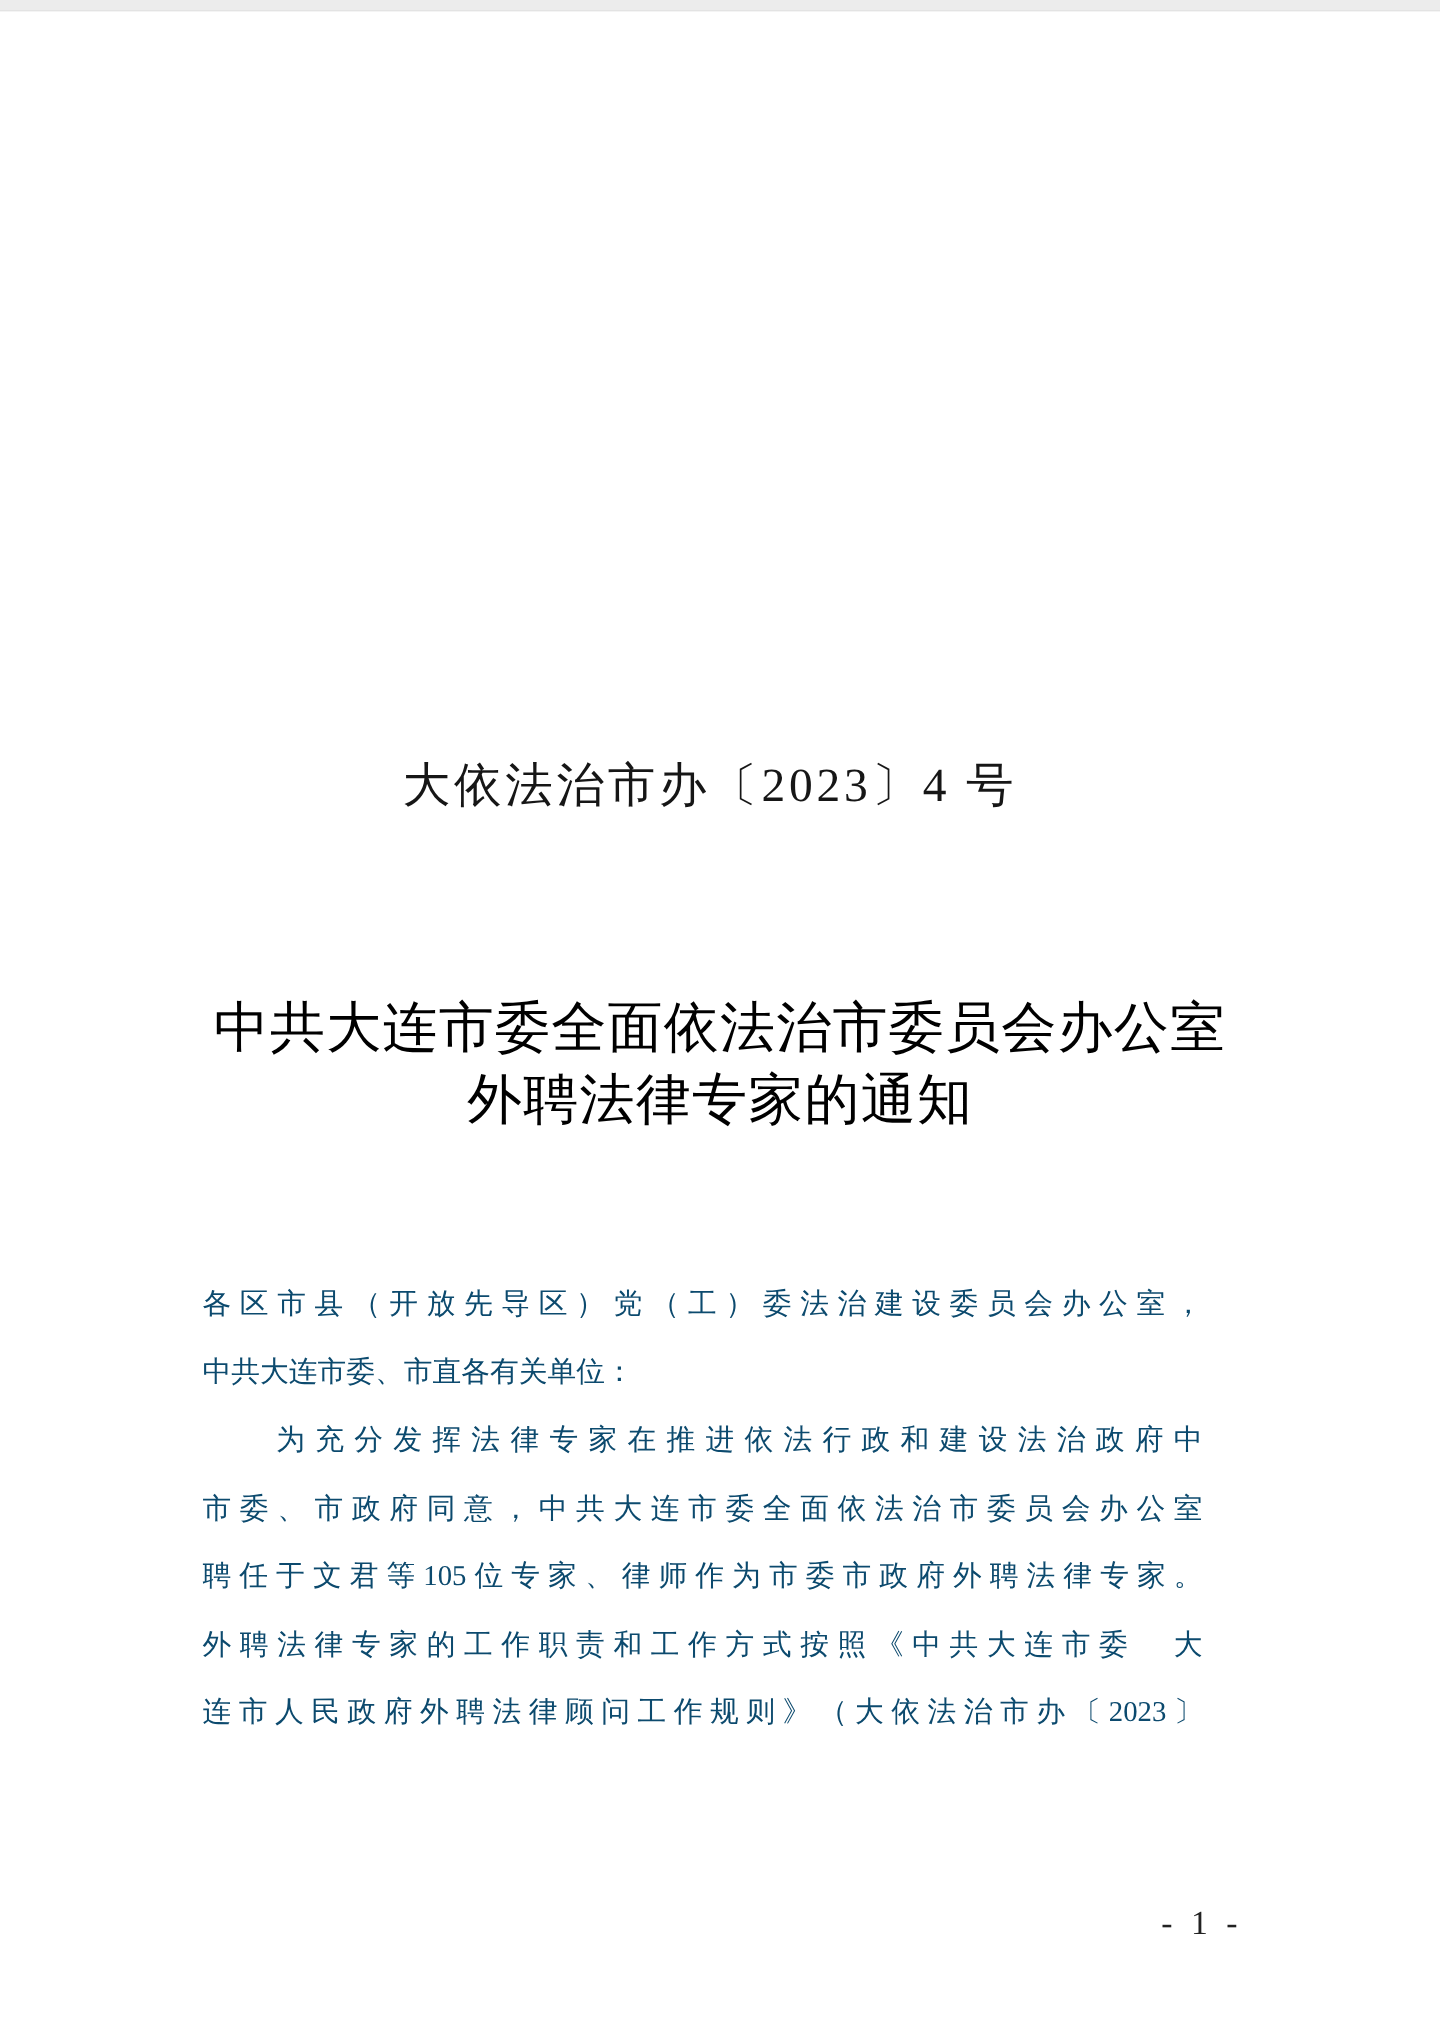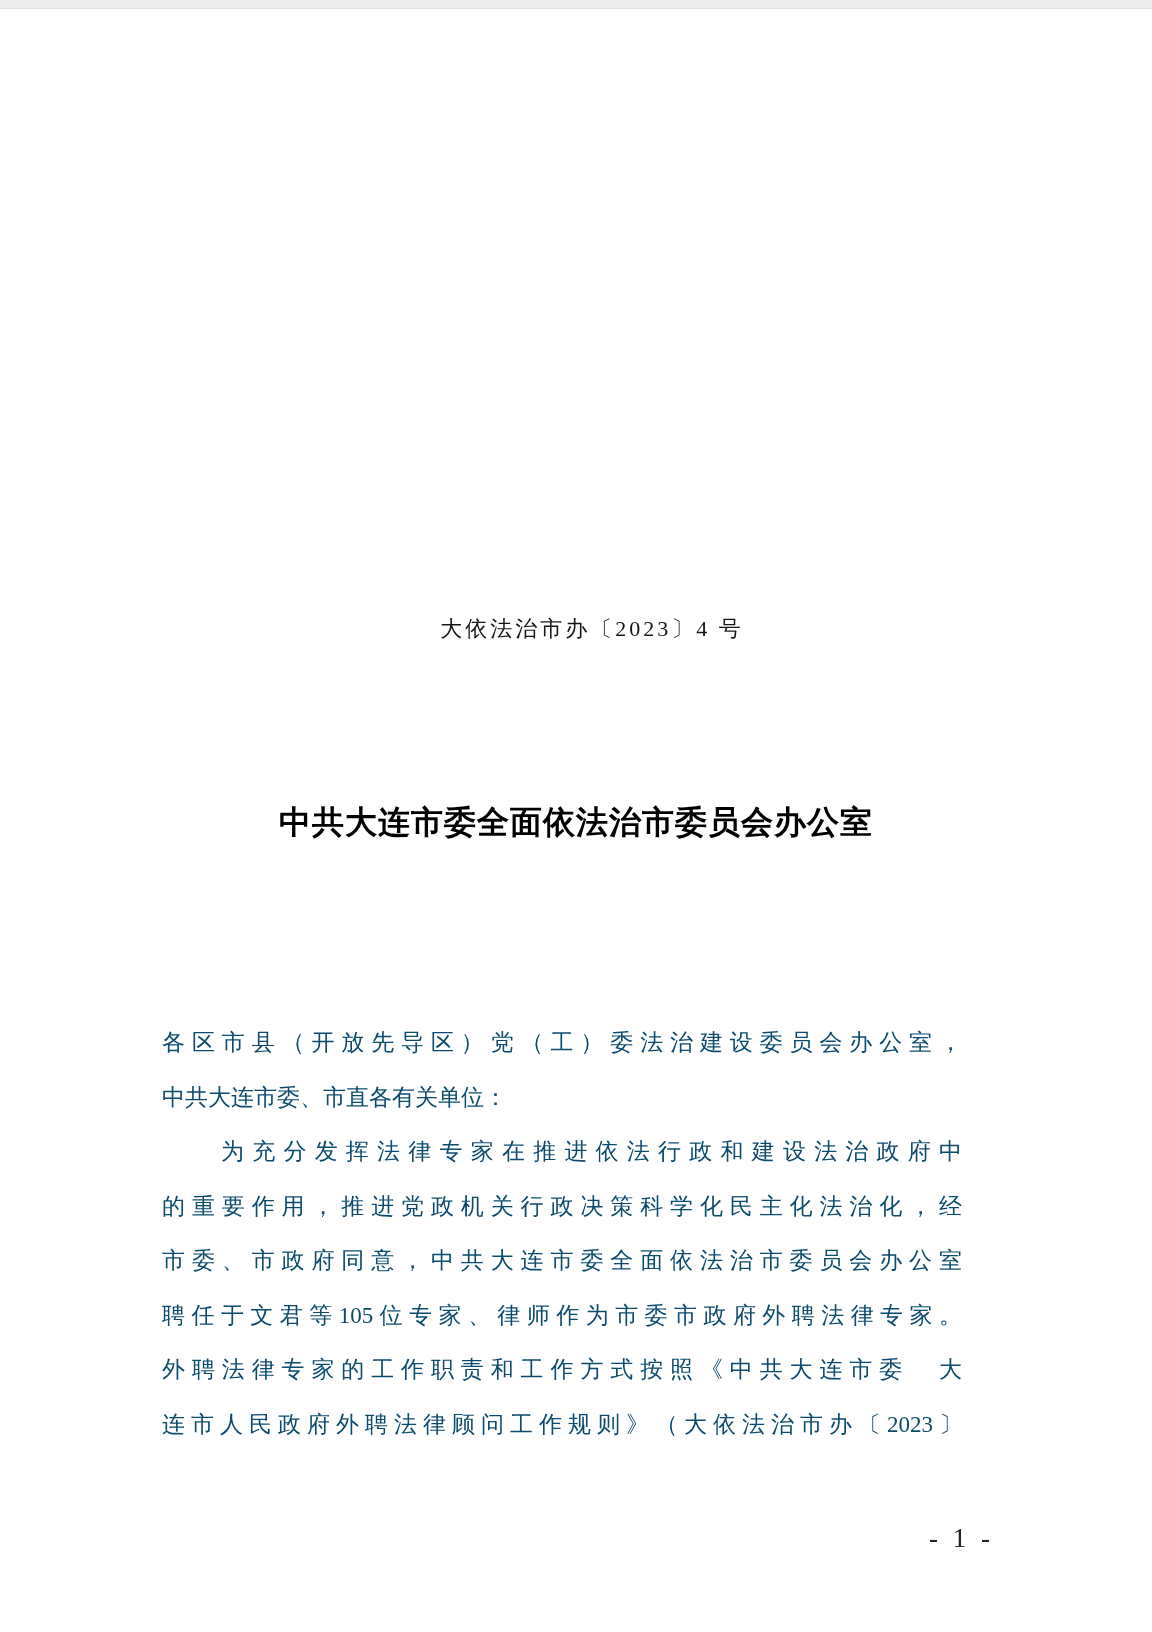--- a/index.html
+++ b/index.html
@@ -21,38 +21,38 @@
     top: 0;
     left: 0;
     width: 100%;
     height: 8px;
     background: var(--top-bar, #ececec);
     border-bottom: 1px solid #e3e3e3;
   }
   .doc-number {
     position: absolute;
     top: 608px;
-    left: 192px;
+    left: 168px;
     width: 800px;
     text-align: center;
-    font-size: 22px;
+    font-size: 38px;
     line-height: 42px;
     letter-spacing: 3px;
     color: #161616;
     white-space: nowrap;
   }
   .title-block {
     position: absolute;
     top: 794px;
     left: 76px;
     width: 1000px;
     text-align: center;
-    font-size: 32px;
+    font-size: 44px;
     line-height: 57px;
-    font-weight: bold;
+    font-weight: normal;
     color: #000000;
     letter-spacing: 1px;
   }
   .title-line {
     white-space: nowrap;
   }
   .body-block {
     position: absolute;
     top: 1016px;
     left: 162px;
@@ -88,27 +88,27 @@
 <body>
 
 <div class="page">
 
   <div class="top-bar"></div>
 
   <div class="doc-number">大依法治市办〔2023〕4 号</div>
 
   <div class="title-block">
     <div class="title-line">中共大连市委全面依法治市委员会办公室</div>
+    <div class="title-line">外聘法律专家的通知</div>
   </div>
 
   <div class="body-block">
     <div class="body-line fill">各区市县（开放先导区）党（工）委法治建设委员会办公室，</div>
     <div class="body-line">中共大连市委、市直各有关单位：</div>
     <div class="body-line fill indent">为充分发挥法律专家在推进依法行政和建设法治政府中</div>
-    <div class="body-line fill">的重要作用，推进党政机关行政决策科学化民主化法治化，经</div>
     <div class="body-line fill">市委、市政府同意，中共大连市委全面依法治市委员会办公室</div>
     <div class="body-line fill">聘任于文君等105位专家、律师作为市委市政府外聘法律专家。</div>
     <div class="body-line fill">外聘法律专家的工作职责和工作方式按照《中共大连市委　大</div>
     <div class="body-line fill">连市人民政府外聘法律顾问工作规则》（大依法治市办〔2023〕</div>
   </div>
 
   <div class="page-number">- 1 -</div>
 
 </div>
 

